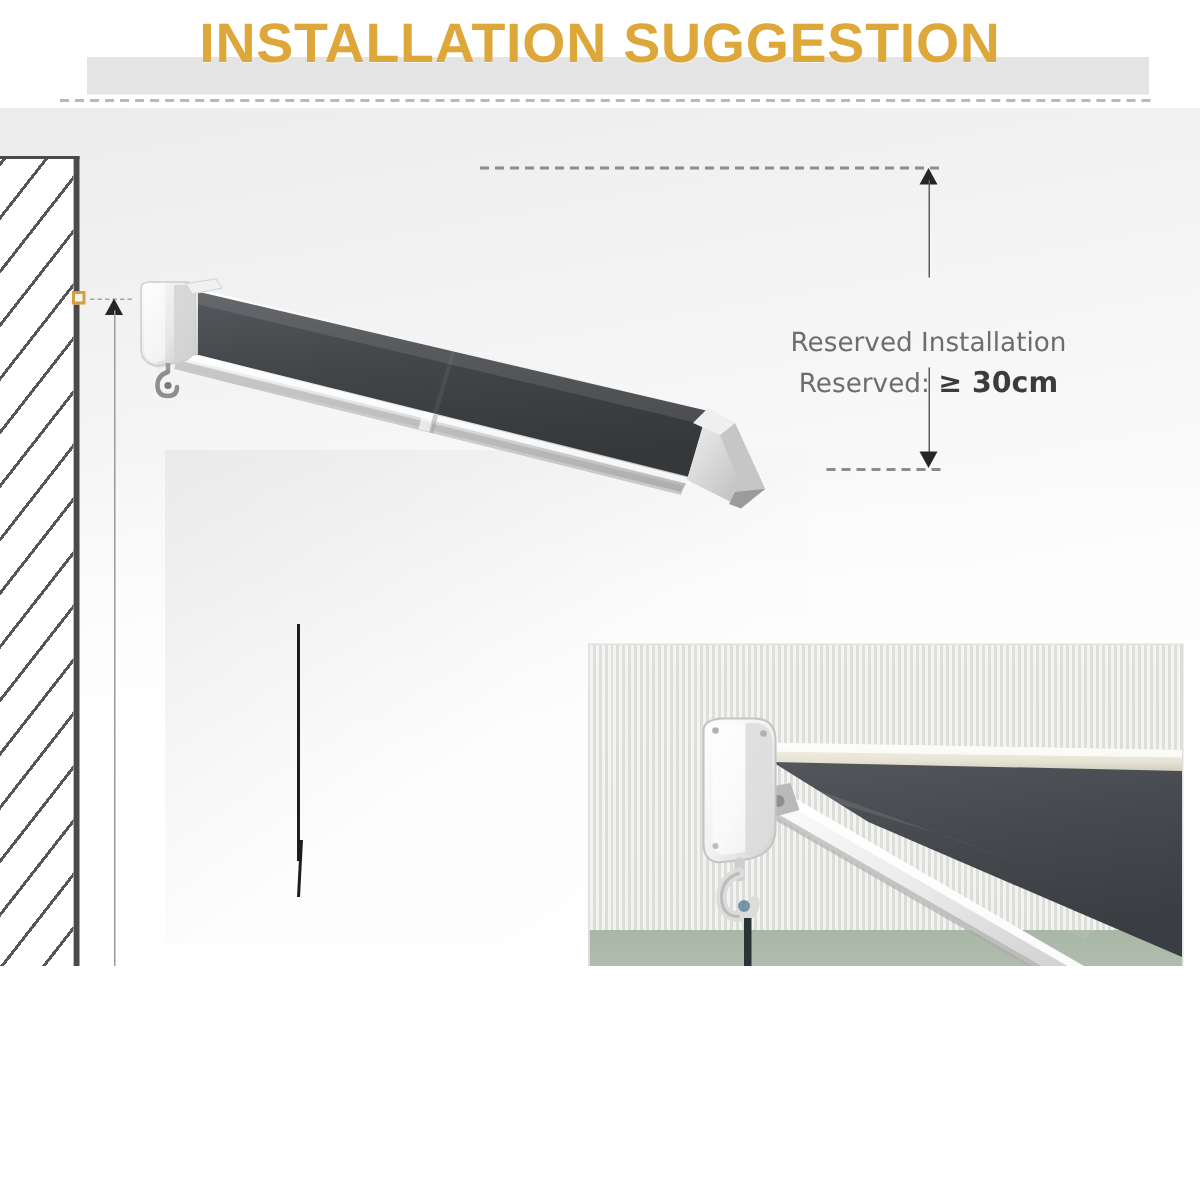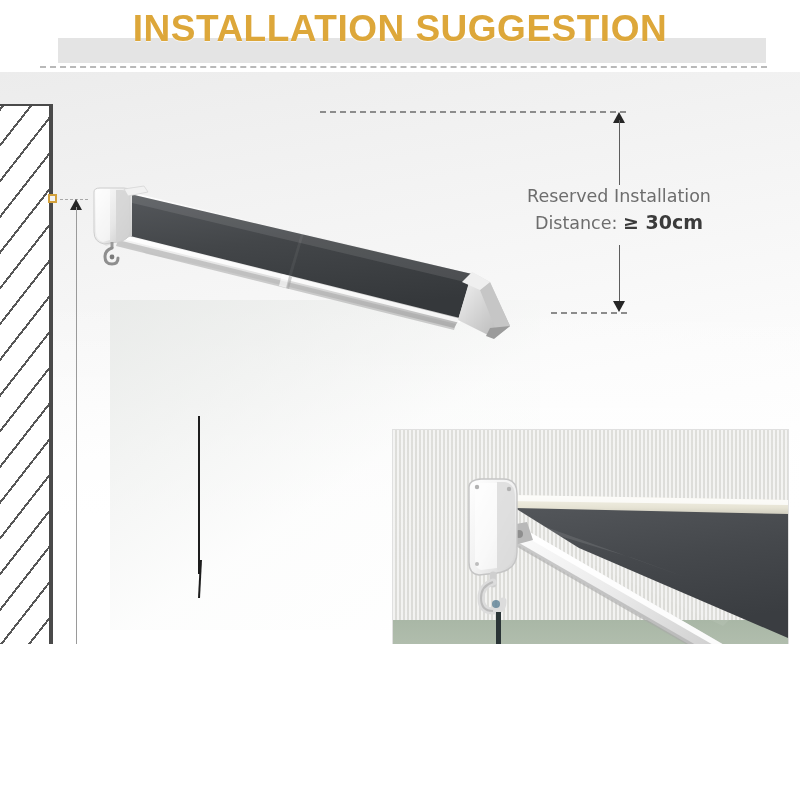--- a/index.html
+++ b/index.html
@@ -131,21 +131,21 @@
     color: #6d6d6d;
     font-size: 17.5px;
     line-height: 26px;
     white-space: nowrap;
   }
   .label b {
     color: #3b3b3b;
     font-weight: bold;
     font-size: 19px;
   }
-  .label.right { text-align: center; }
+  .label.right { text-align: center; margin-top: 33px; }
 
   
   .awning { position: absolute; left: 86px; top: 178px; width: 470px; height: 185px; }
   .awn-svg { position: absolute; left: 0; top: 0; }
 
   
   .cord {
     position: absolute;
     left: 112px; top: 238px;
     width: 0; height: 158px;
@@ -229,21 +229,21 @@
 
   <div class="marker-dot" style="left:48px; top:194px;"></div>
 
   <div class="arrow up" style="left:613px; top:112px;"></div>
   <div class="dim-v" style="left:618.5px; top:120px; height:65px;"></div>
   <div class="dim-v" style="left:618.5px; top:245px; height:57px;"></div>
   <div class="arrow down" style="left:613px; top:301px;"></div>
 
   <div class="label right" style="left:444px; top:183px; width:350px;">
     <div>Reserved Installation</div>
-    <div><span>Distance: </span><b>≥ 30cm</b></div>
+    <div><span>Reserved: </span><b>≥ 30cm</b></div>
   </div>
 
   <div class="arrow up" style="left:70px; top:199px;"></div>
   <div class="dim-v" style="left:75.5px; top:207px; height:548px; border-left-color:#9a9a9a;"></div>
   <div class="arrow down" style="left:70px; top:751px;"></div>
 
   <div class="label" style="left:94px; top:546px;">
   </div>
 
   <div class="awning">

